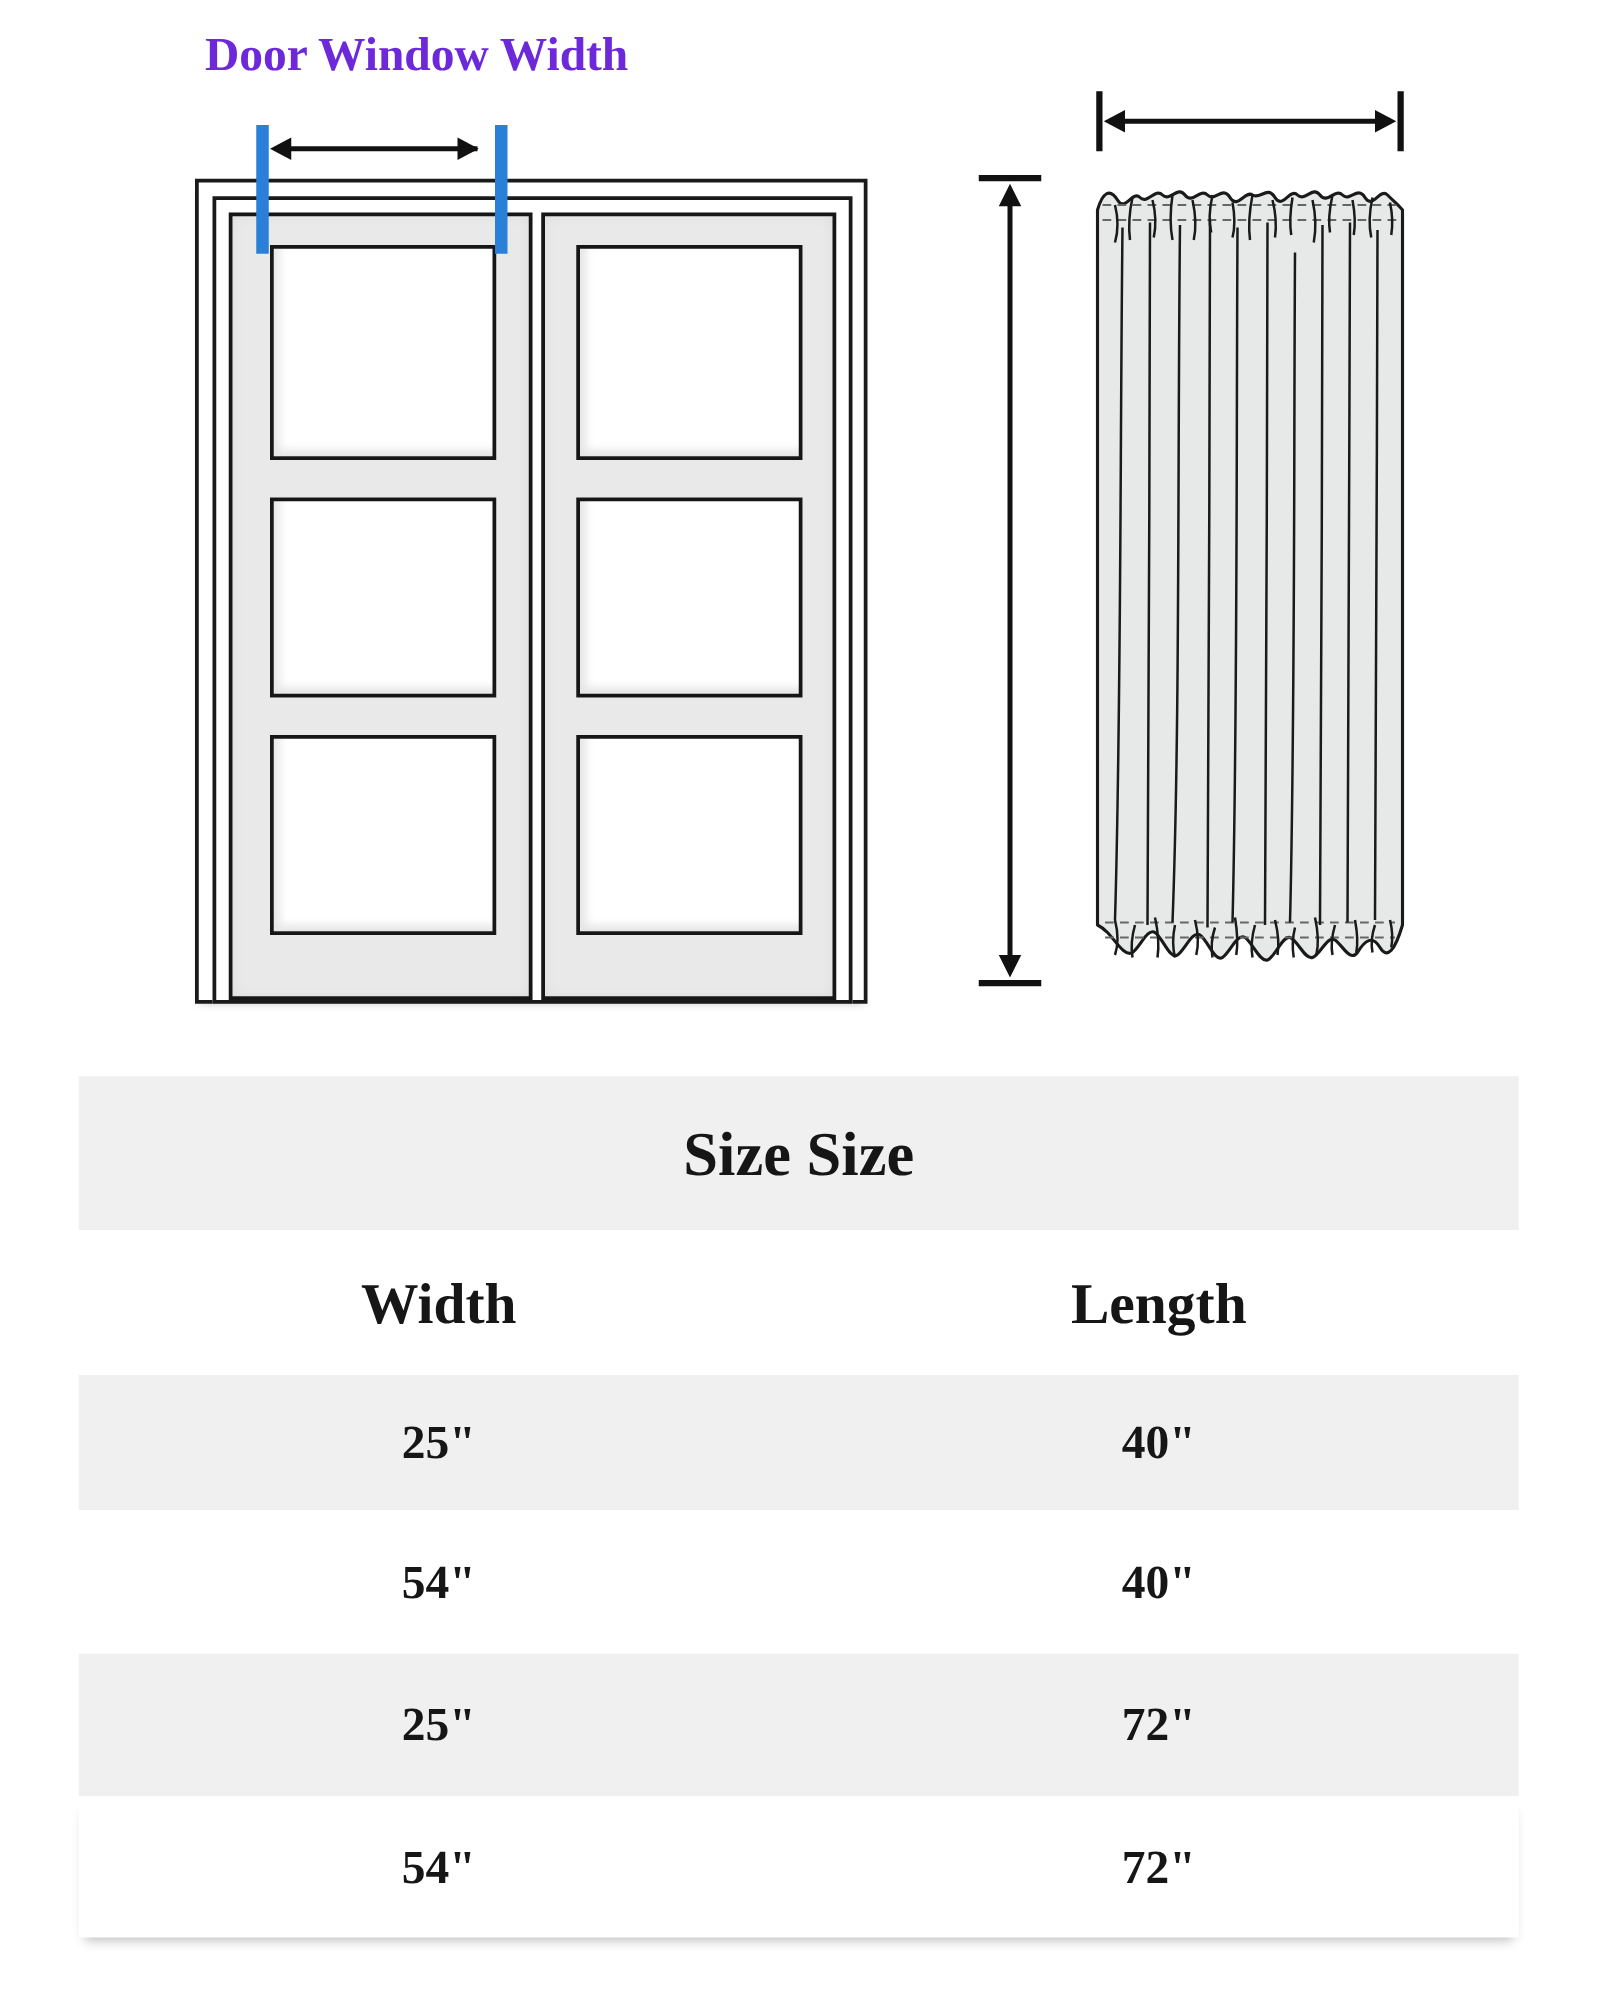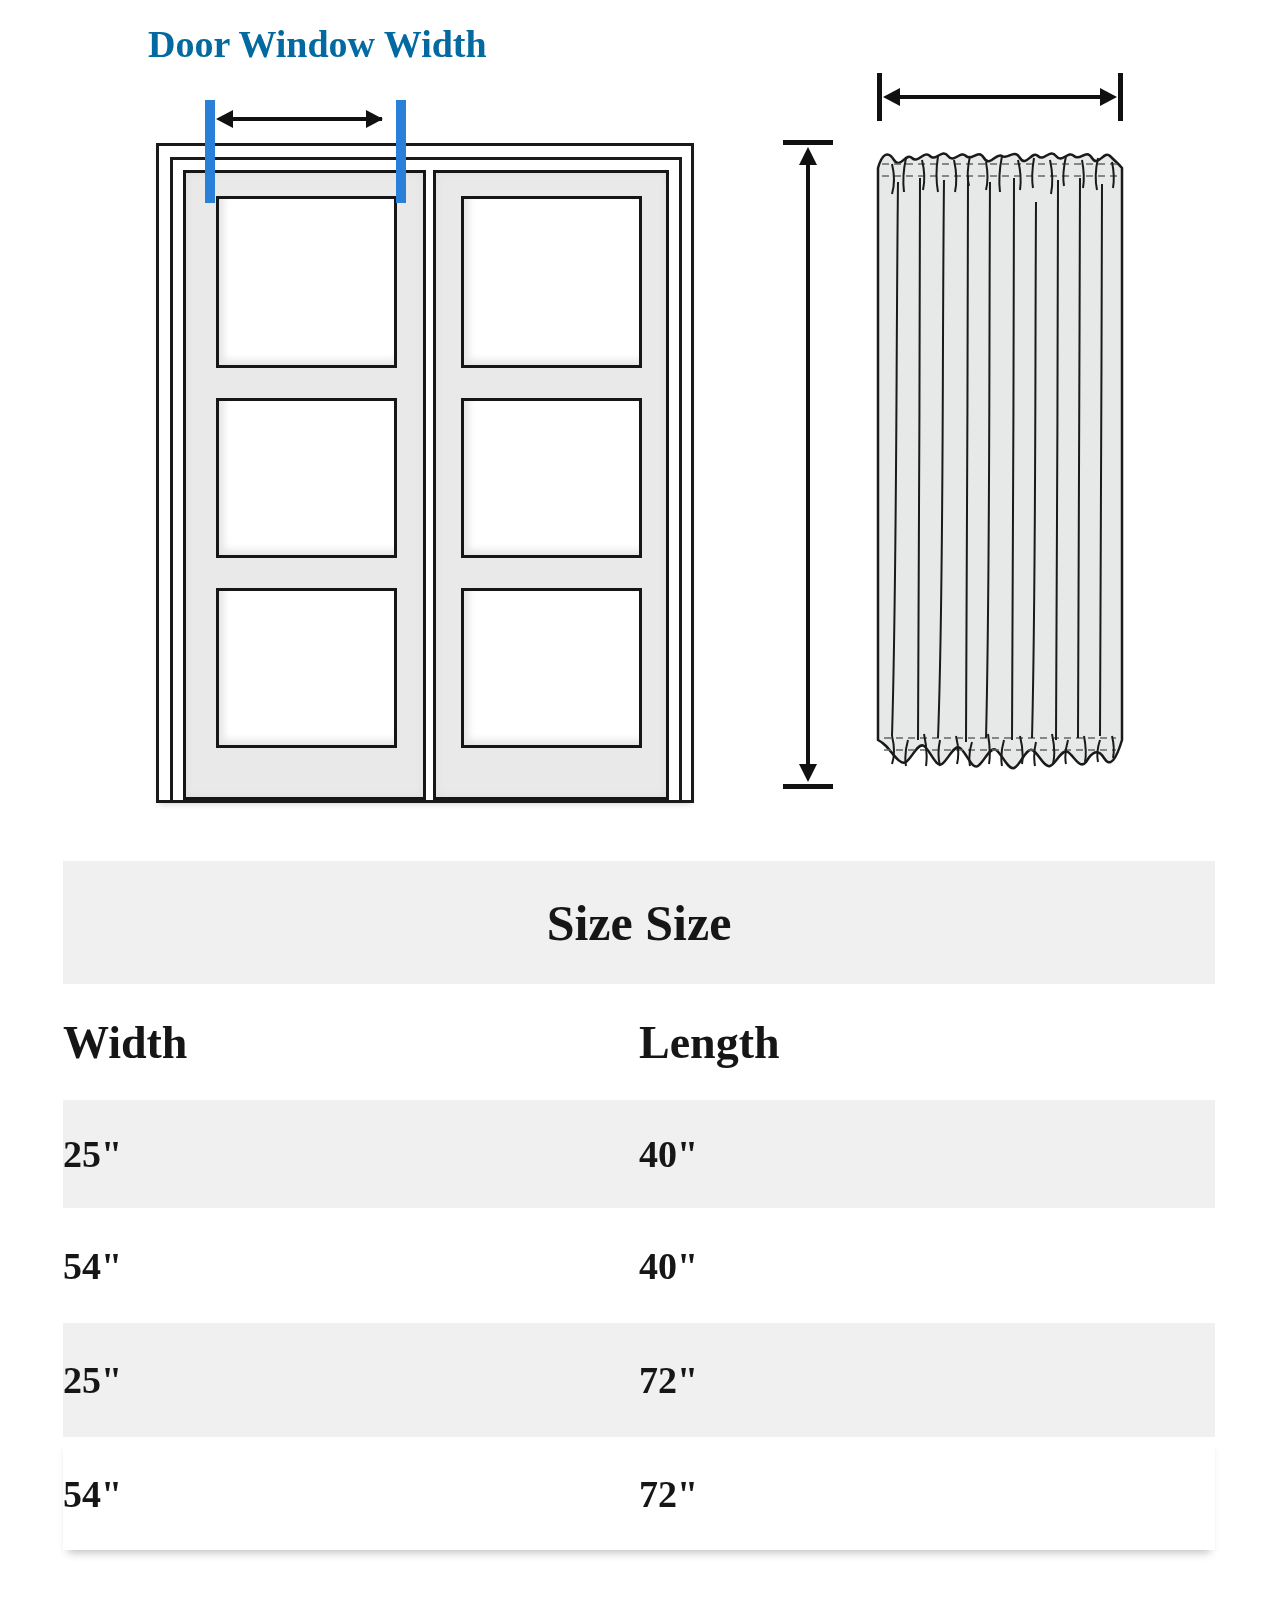--- a/index.html
+++ b/index.html
@@ -1,21 +1,21 @@
 <!DOCTYPE html>
 <html><head>
 <meta charset="utf-8">
 <style>
   html,body{margin:0;padding:0;background:#ffffff;}
   .canvas{position:relative;width:1280px;height:1600px;background:#ffffff;overflow:hidden;
           font-family:"Liberation Serif", serif;color:#161616;}
 
   
-  .door-label{position:absolute;left:148px;top:22px;font-size:38px;font-weight:700;
-              color:#0369a1;letter-spacing:0px;white-space:nowrap;}
+  .door-label{position:absolute;left:164px;top:22px;font-size:38px;font-weight:700;
+              color:#6d28d9;letter-spacing:0px;white-space:nowrap;}
   .door-outer{position:absolute;left:156px;top:143px;width:538px;height:660px;
               border:3px solid #1a1a1a;background:#ffffff;box-sizing:border-box;
               box-shadow:0 4px 6px -3px rgba(0,0,0,0.18);}
   .door-frame2{position:absolute;left:170px;top:157px;width:512px;height:646px;
               border:3px solid #1a1a1a;background:#ffffff;box-sizing:border-box;}
   .door-leaf{position:absolute;top:170px;height:630px;background:#e9e9e9;
               border:3px solid #161616;box-sizing:border-box;
               box-shadow:inset 0 0 10px rgba(0,0,0,0.05);}
   .leaf-left{left:183px;width:243px;}
   .leaf-right{left:433px;width:236px;}
@@ -66,21 +66,21 @@
            justify-content:center;box-sizing:border-box;}
   .sc-gray{background:#f0f0f0;}
   .sc-white{background:#ffffff;}
   .sc-title{top:861px;height:123px;font-size:50px;font-weight:700;}
   .sc-header{top:984px;height:116px;font-size:46px;font-weight:700;}
   .sc-r1{top:1100px;height:108px;}
   .sc-r2{top:1208px;height:115px;}
   .sc-r3{top:1323px;height:114px;}
   .sc-r4{top:1437px;height:113px;box-shadow:0 7px 9px -5px rgba(0,0,0,0.28);}
   .sc-row{font-size:38px;font-weight:700;}
-  .sc-cell{width:50%;text-align:left;}
+  .sc-cell{width:50%;text-align:center;}
 </style>
 </head>
 <body>
 
 <div class="canvas">
 
   <div class="door-label">Door Window Width</div>
 
   <div class="door-outer"></div>
   <div class="door-frame2"></div>

